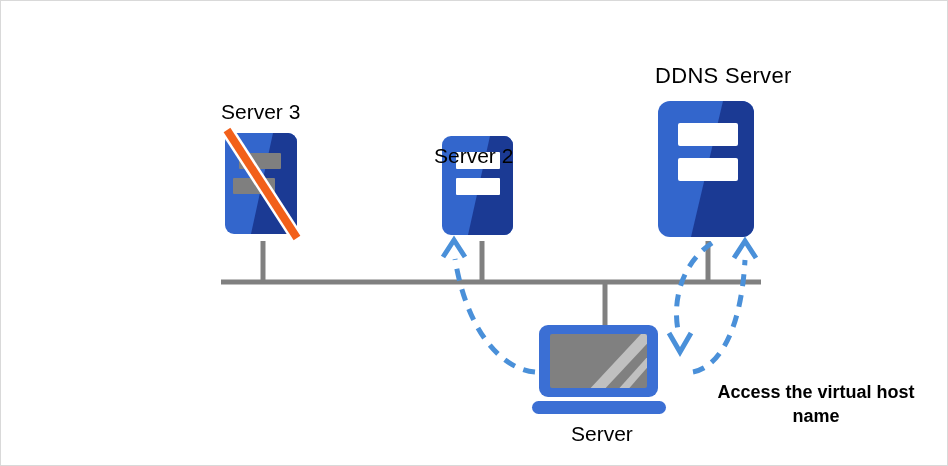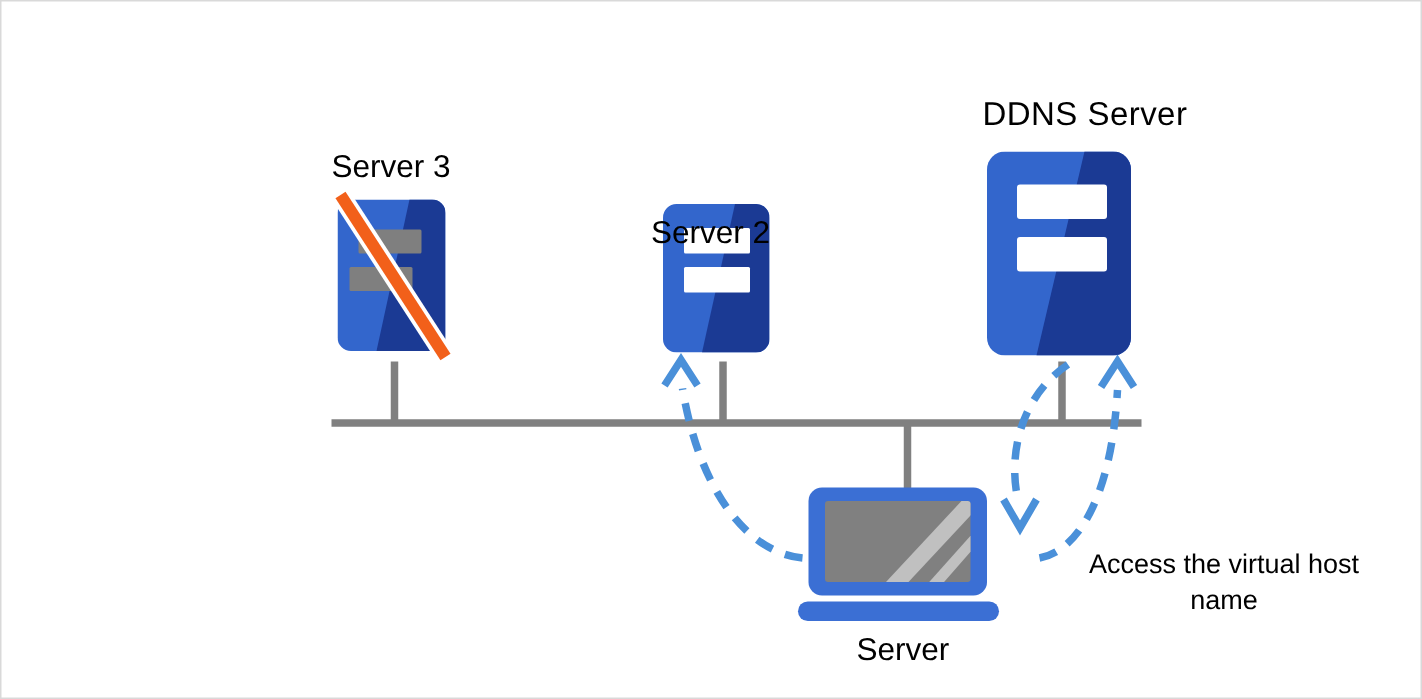--- a/index.html
+++ b/index.html
@@ -16,22 +16,22 @@
   .lbl{
     position:absolute;
     color:#000000;
     white-space:nowrap;
     line-height:1.15;
   }
   .lbl-server{font-size:21px;font-weight:400;}
   .lbl-ddns{font-size:22px;font-weight:400;letter-spacing:.3px;}
   .lbl-client{font-size:21px;font-weight:400;}
   .lbl-note{
-    font-size:18px;font-weight:400;text-align:center;
-    line-height:1.35;white-space:normal;width:230px;
+    font-size:18px;font-weight:700;text-align:center;
+    line-height:1.35;white-space:normal;width:230px;margin-top:16px;
   }
 </style>
 </head>
 <body>
 
 <div id="canvas">
 
   <svg id="svg-layer" viewBox="0 0 948 466" xmlns="http://www.w3.org/2000/svg">
 
     <g>

